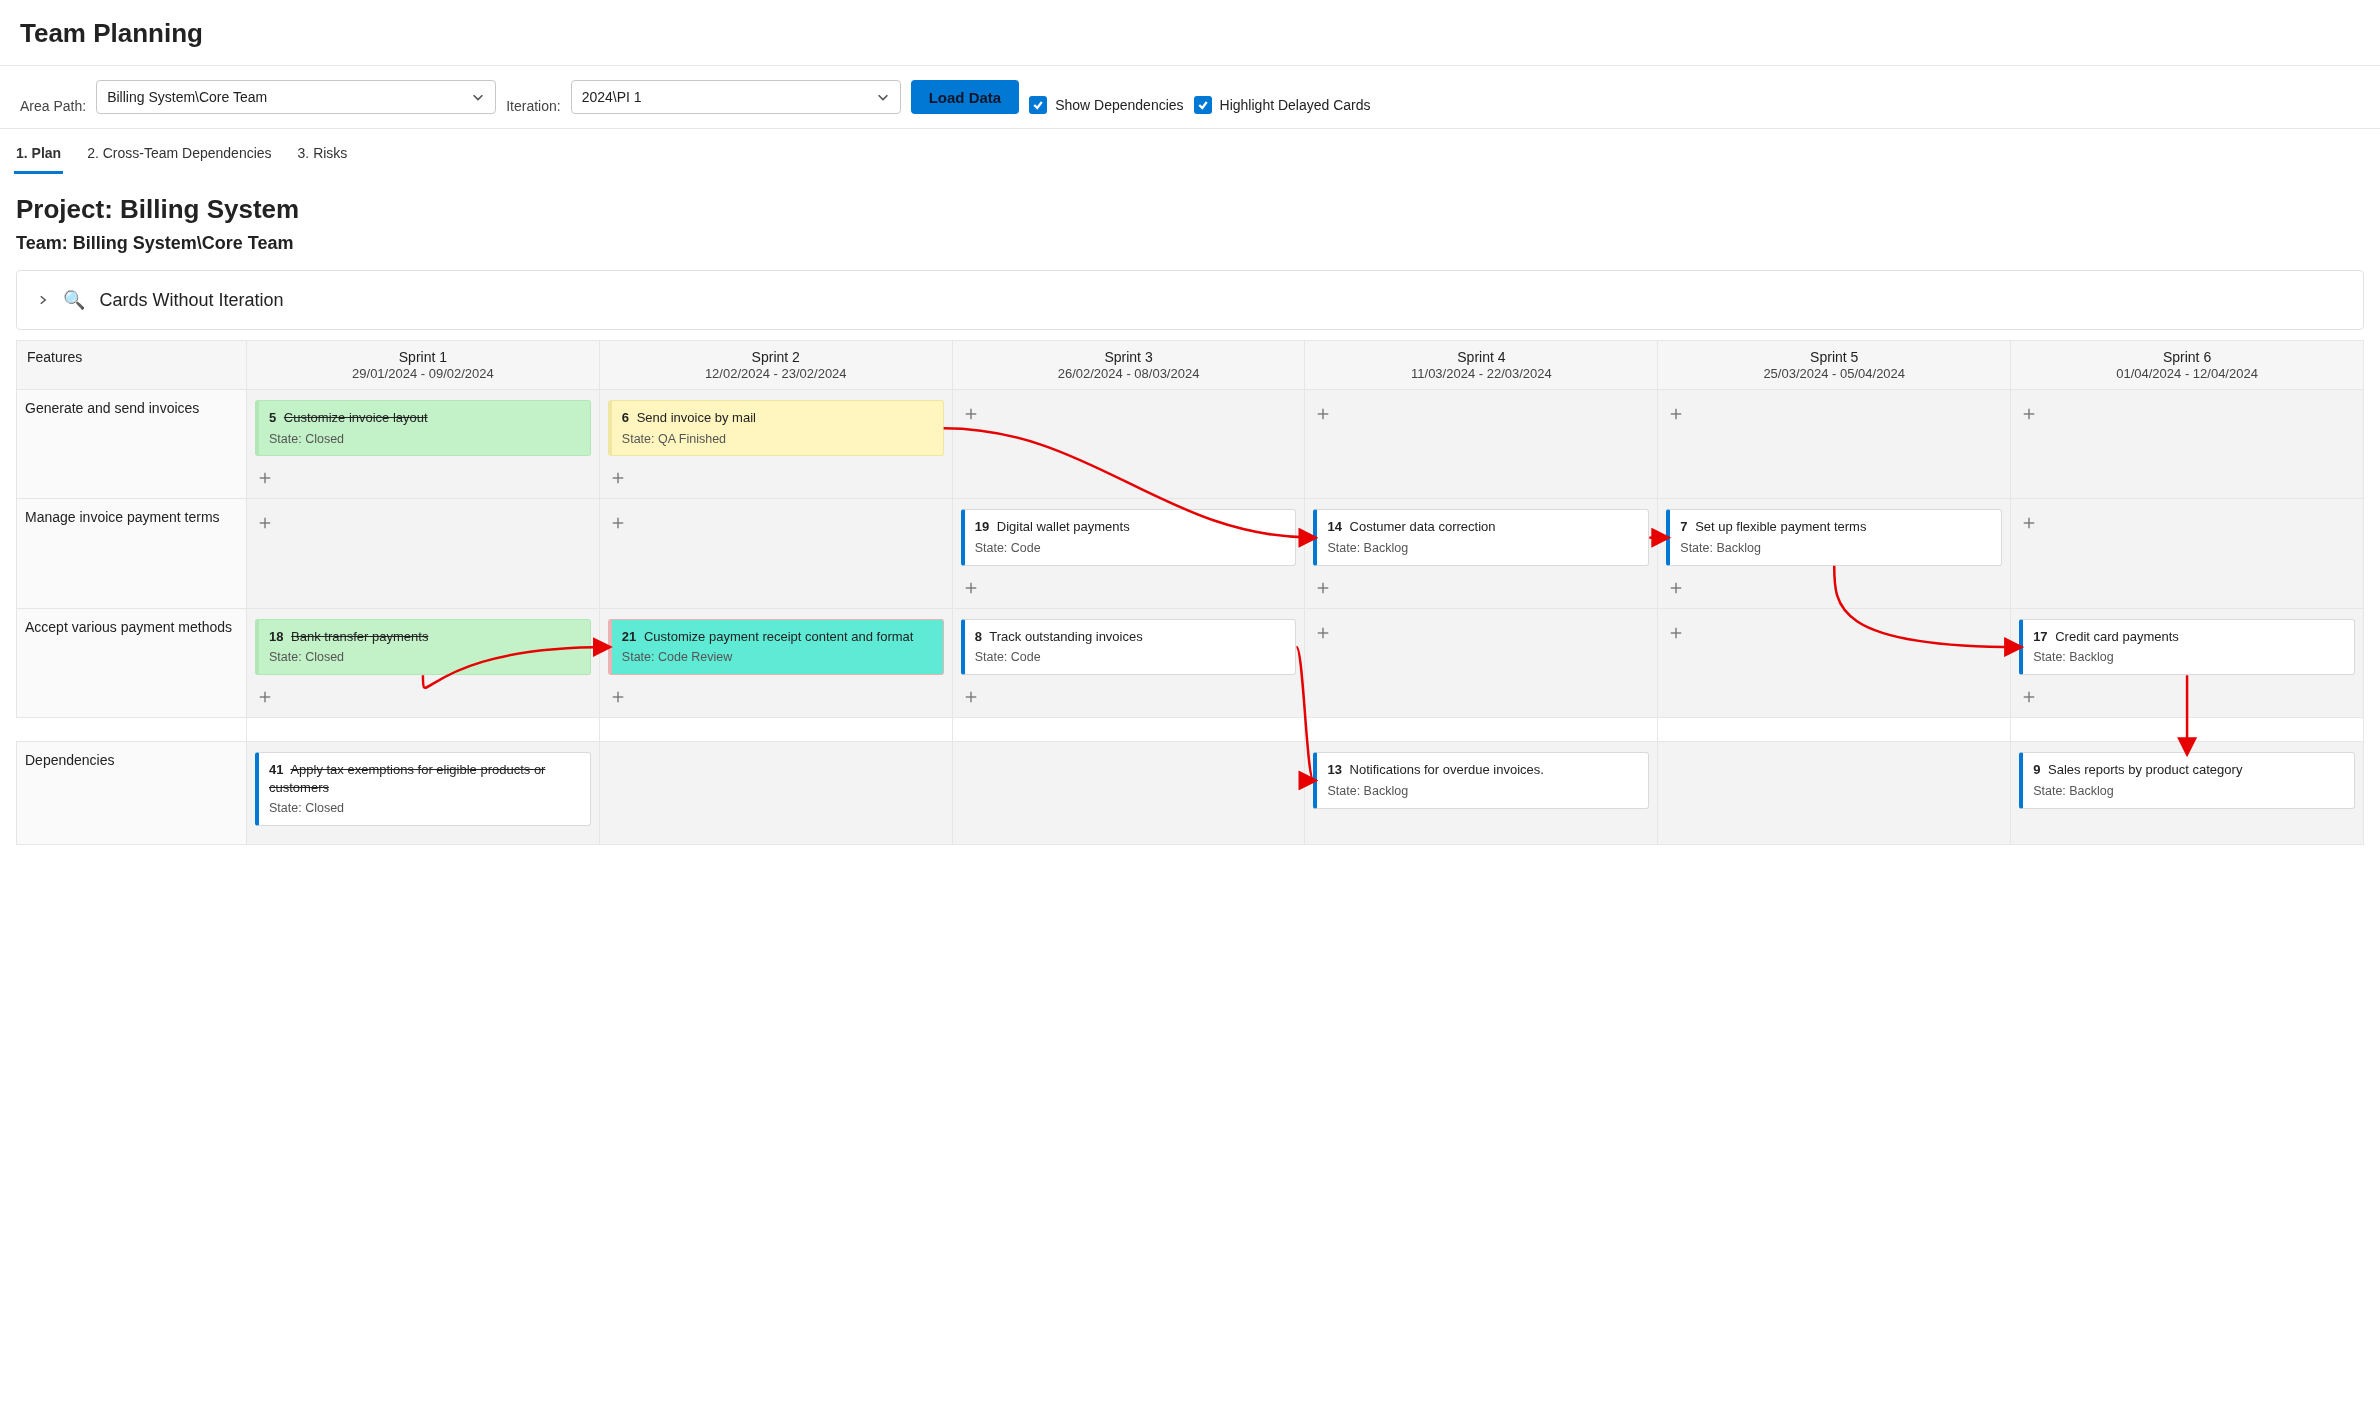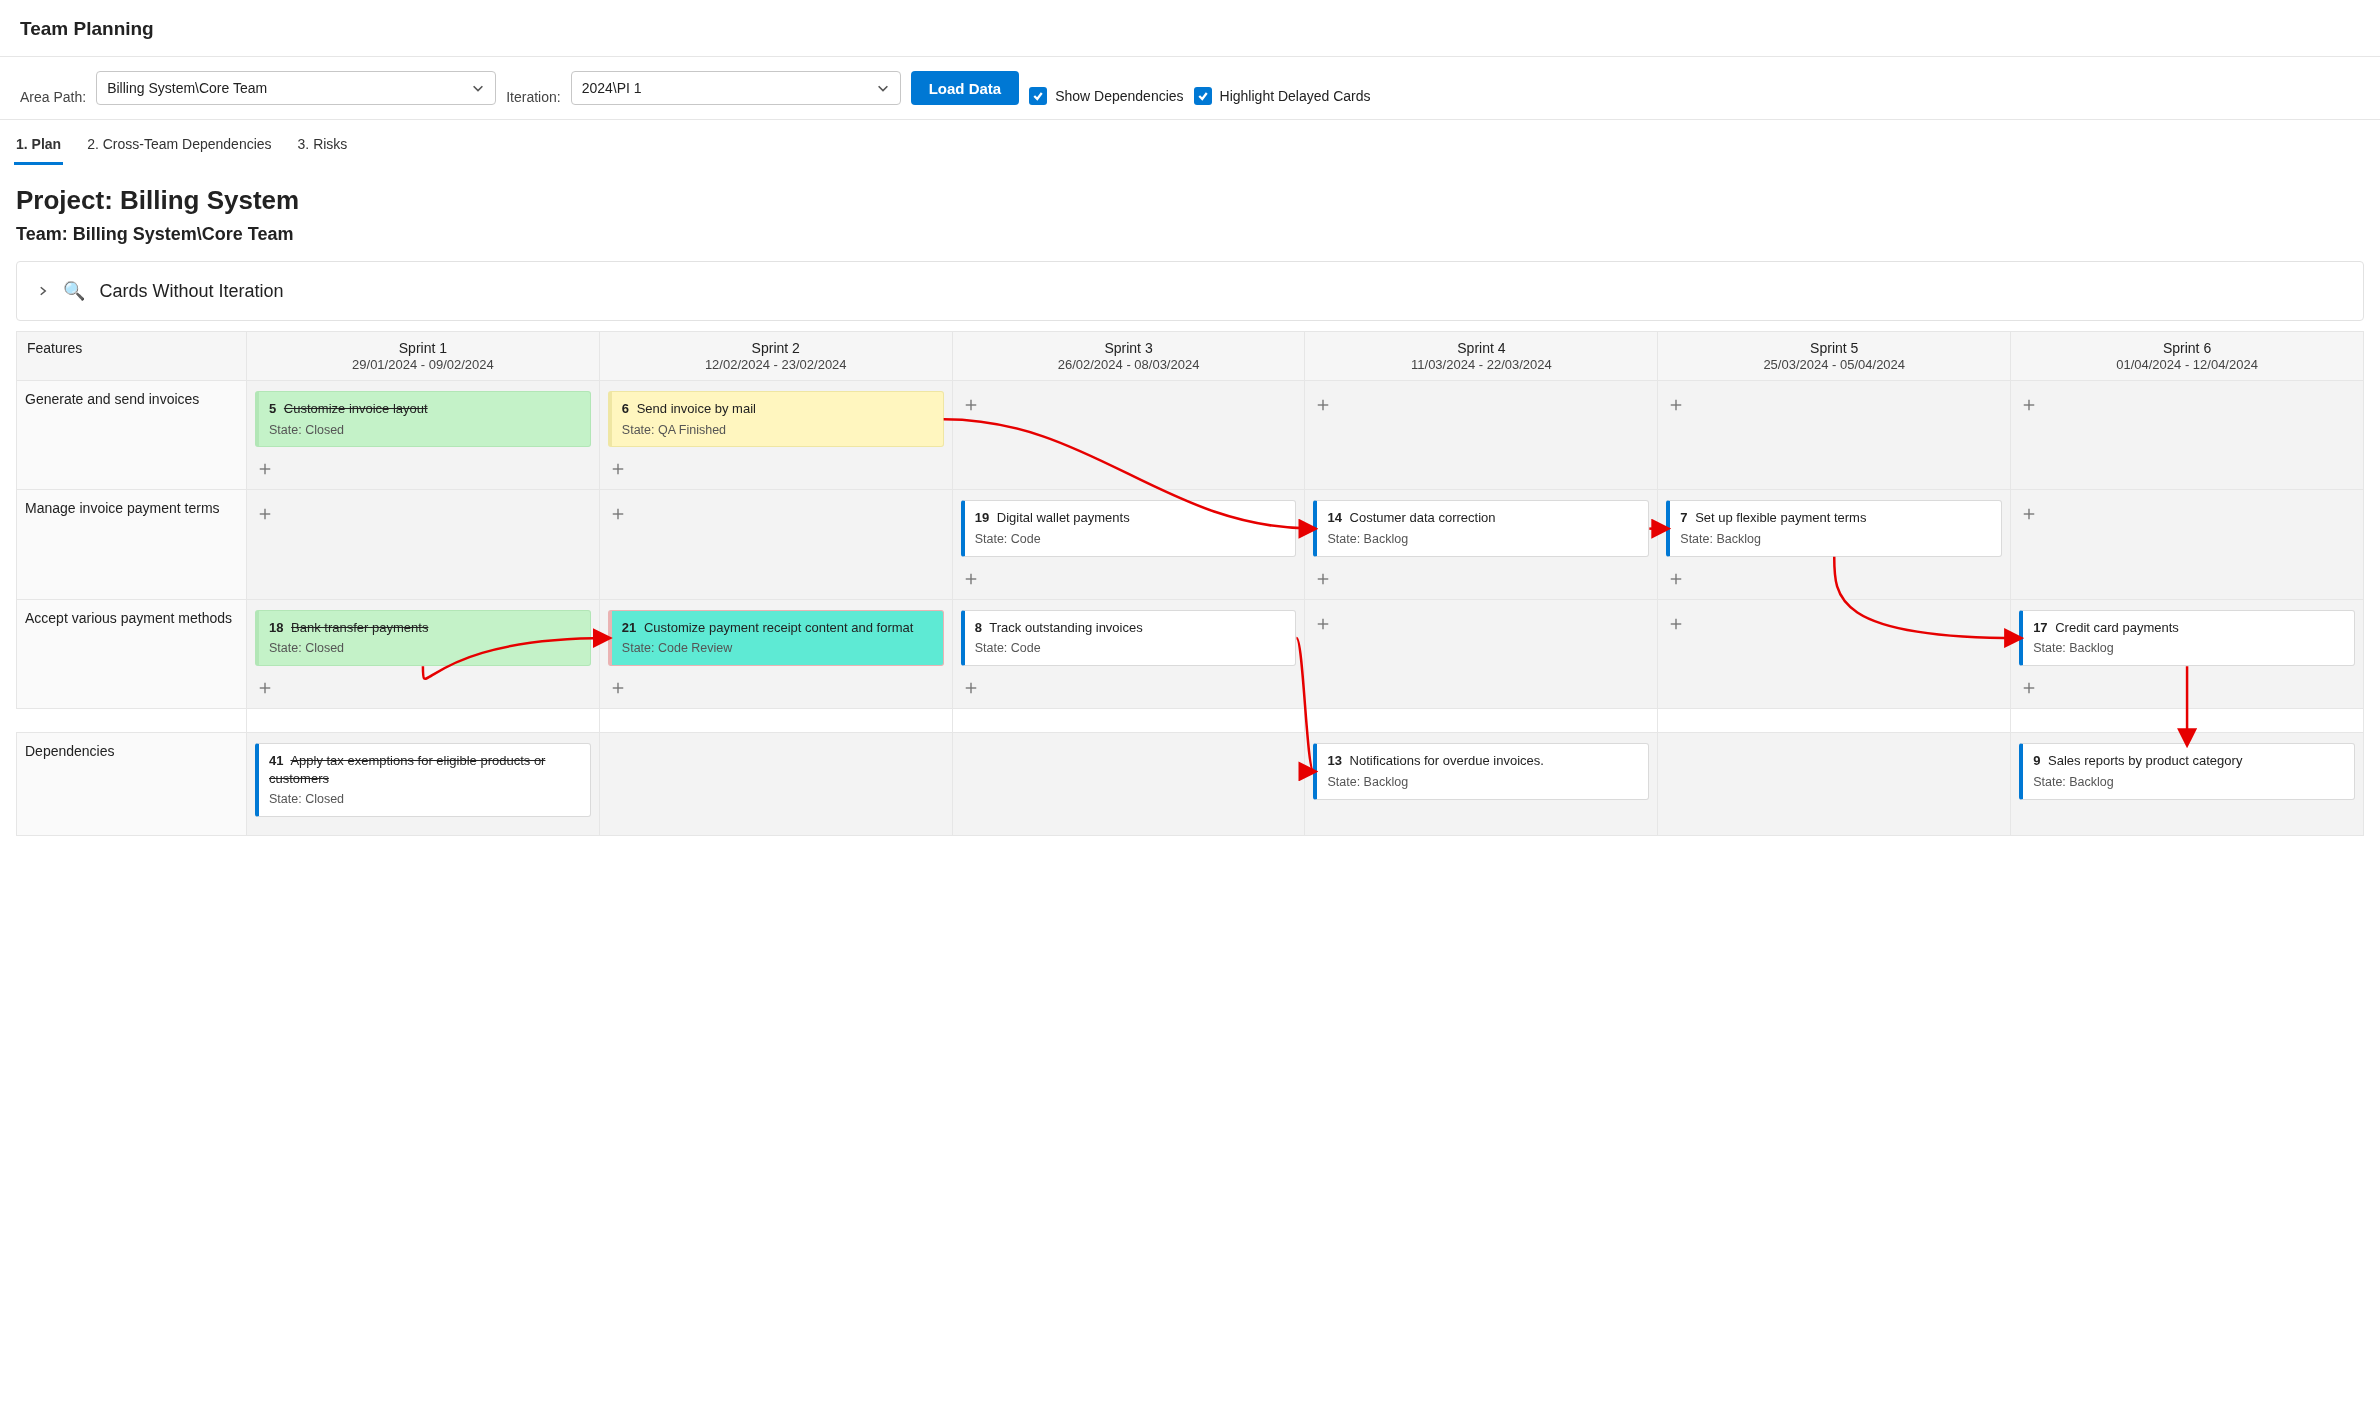--- a/index.html
+++ b/index.html
@@ -4,21 +4,21 @@
 <style>
   * { box-sizing: border-box; }
   body {
     margin: 0;
     font-family: -apple-system, BlinkMacSystemFont, "Segoe UI", Helvetica, Arial, sans-serif;
     font-size: 14px;
     color: #222;
     background: #fff;
   }
   .page-title {
-    font-size: 19px;
+    font-size: 26px;
     font-weight: 600;
     padding: 18px 38px 16px 20px;
     border-bottom: 1px solid #e6e6e6;
   }
   .toolbar {
     display: flex;
     align-items: flex-end;
     gap: 10px;
     padding: 14px 20px;
     border-bottom: 1px solid #e6e6e6;
@@ -36,21 +36,21 @@
     height: 34px;
   }
   .select.area { width: 400px; }
   .select.iter { width: 330px; }
   .chev {
     width: 14px; height: 14px;
     stroke: #555; stroke-width: 1.8; fill: none;
   }
   .btn-primary {
     background: #0078d4;
-    color: #ffffff;
+    color: #0f172a;
     border: none;
     border-radius: 4px;
     padding: 7px 18px;
     font-size: 15px;
     font-weight: 600;
     cursor: pointer;
     height: 34px;
   }
   .chk-wrap {
     display: inline-flex;

